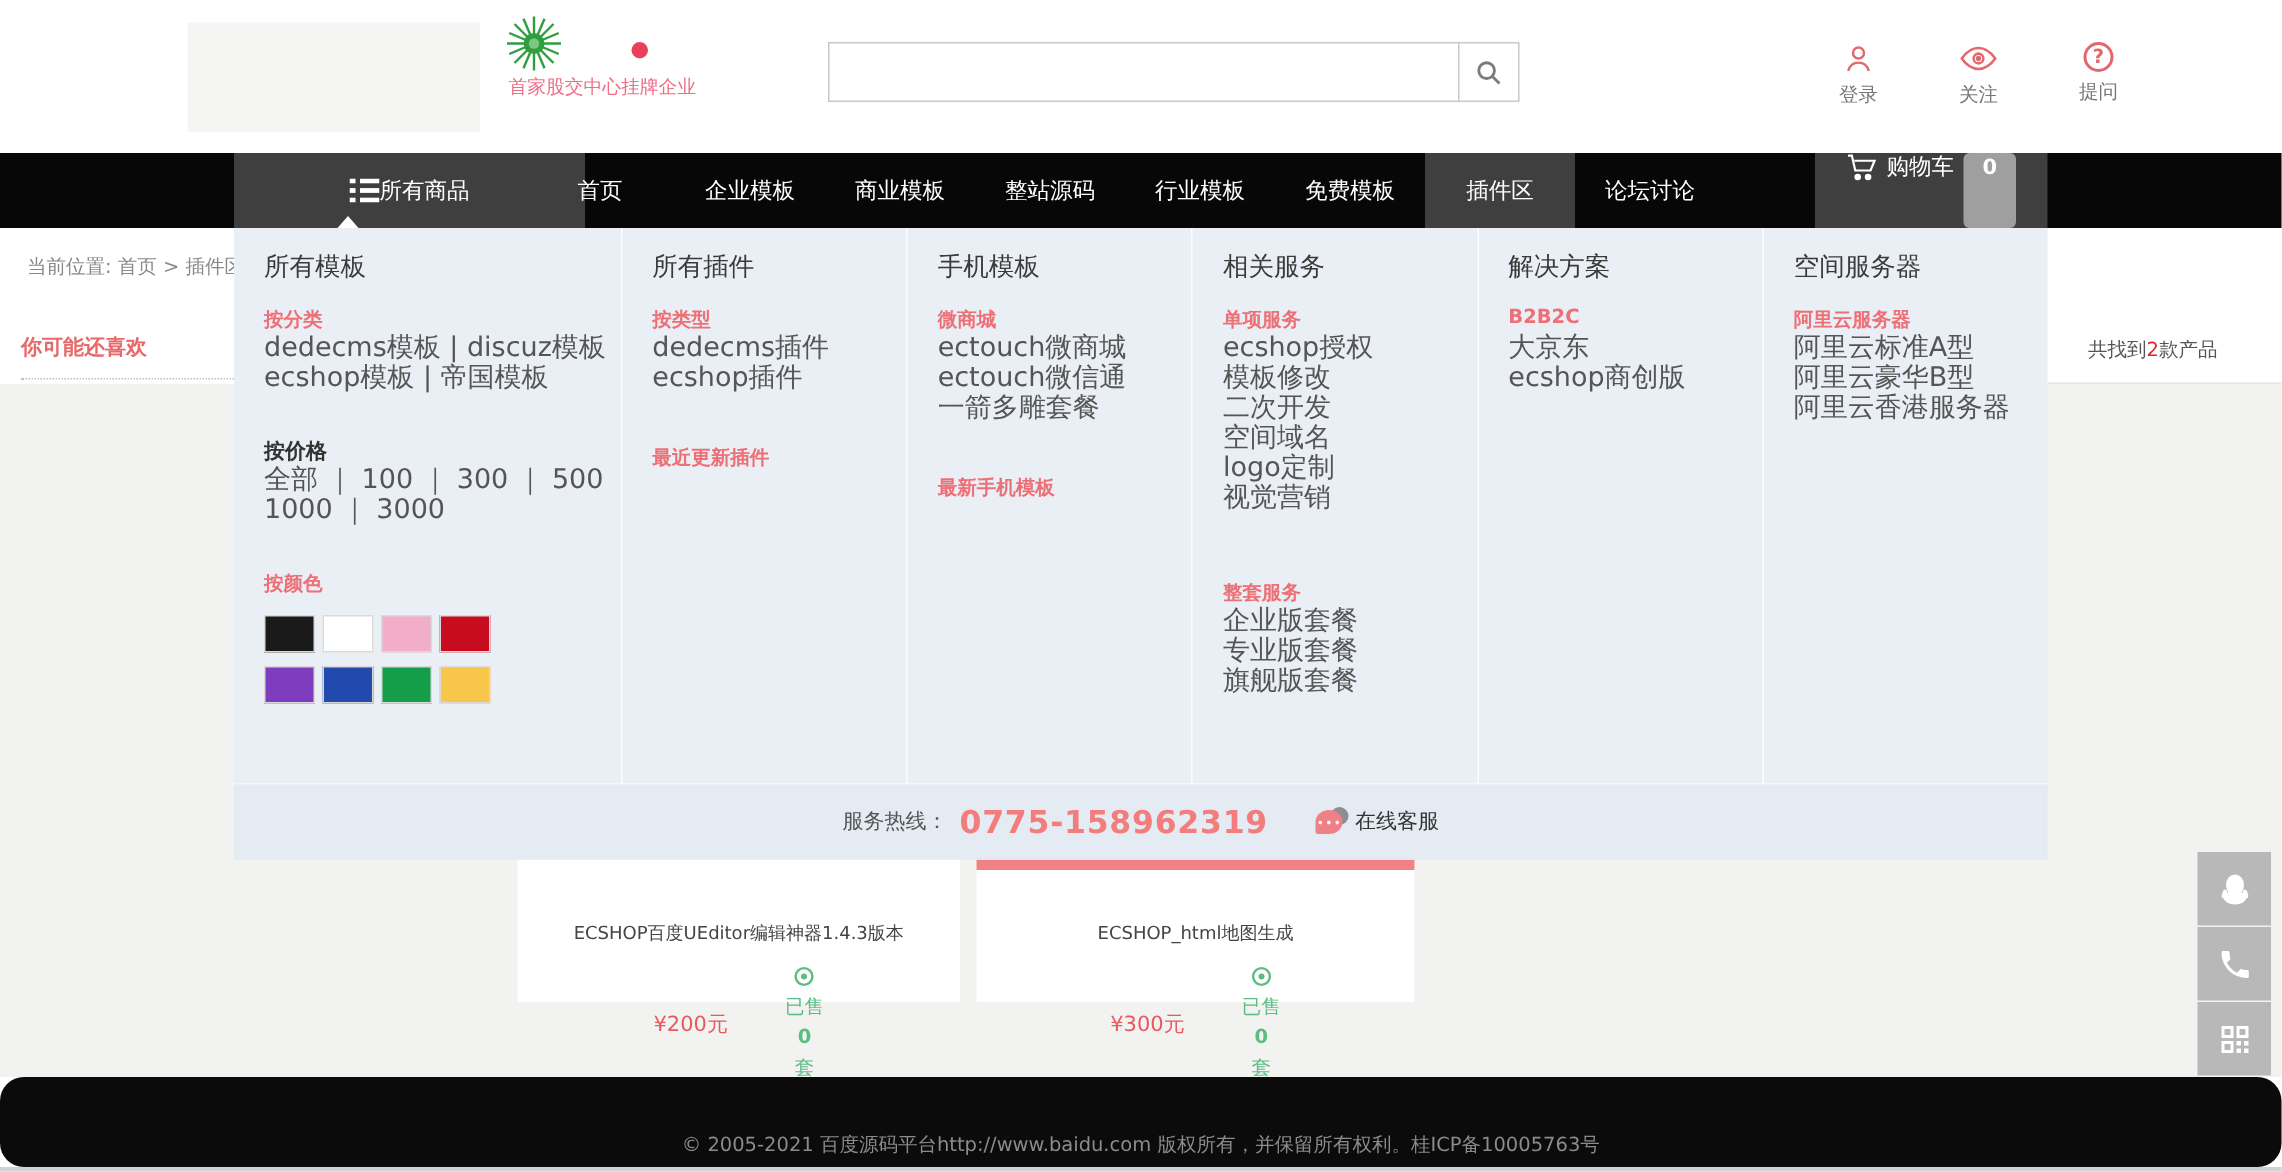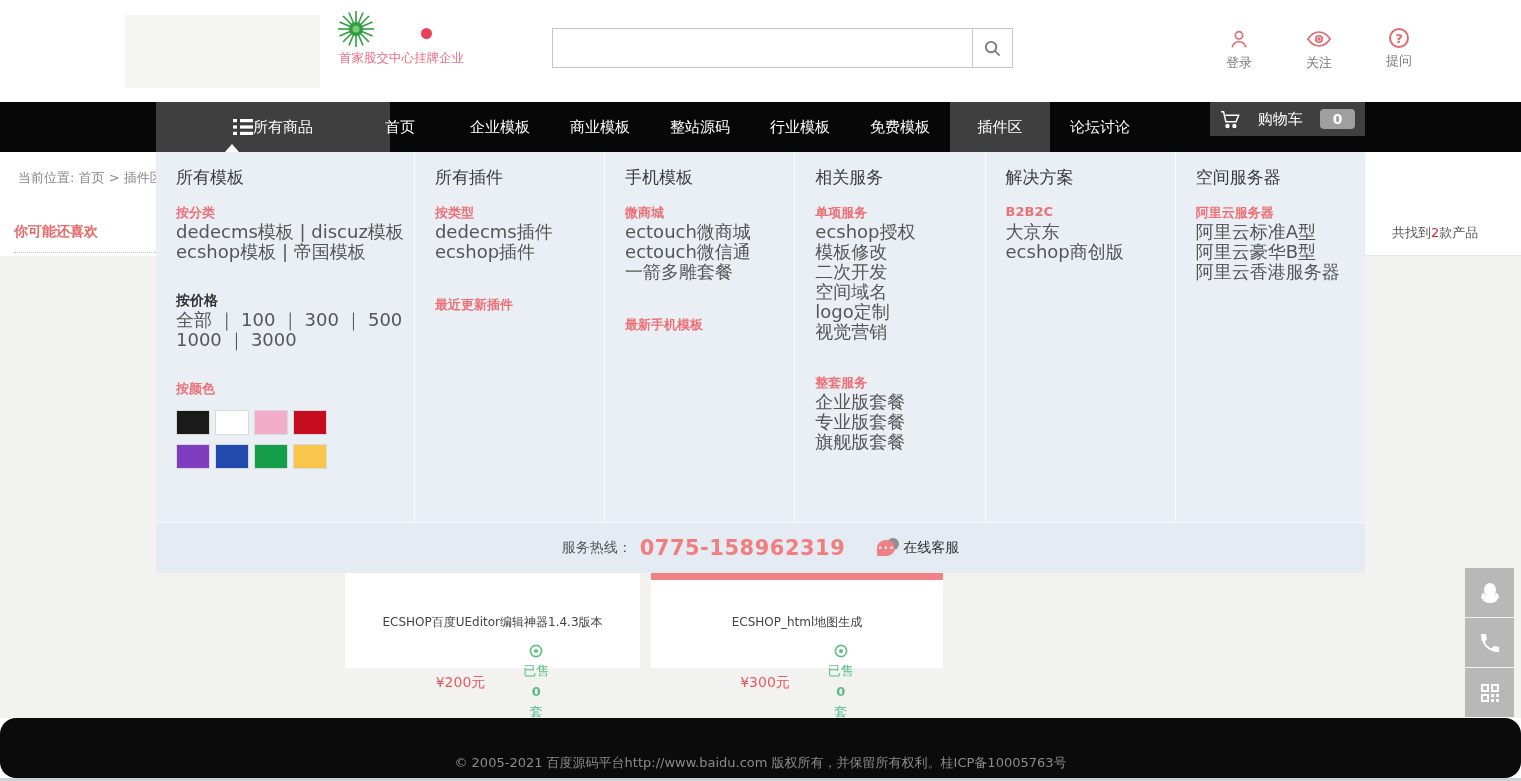--- a/index.html
+++ b/index.html
@@ -23,21 +23,21 @@
   .hdr-action .lab { font-size:13px; color:#777; }
   .qmark { width:20px; height:20px; border:2px solid #e2686e; border-radius:50%; color:#e2686e; font-size:13px; font-weight:bold; display:flex; align-items:center; justify-content:center; }
 
   
   .nav { position:absolute; left:0; top:102px; width:1521px; height:50px; background:#070707; }
   .all-products { position:absolute; left:156px; top:0; width:234px; height:50px; background:#3f3f3f; color:#fff; display:flex; align-items:center; justify-content:center; font-size:15px; cursor:pointer; }
   .nav-pointer { position:absolute; left:225px; top:-8px; width:0; height:0; border-left:7px solid transparent; border-right:7px solid transparent; border-bottom:8px solid #fff; }
   .nav-items { position:absolute; left:350px; top:0; height:50px; display:flex; }
   .nav-item { width:100px; height:50px; line-height:50px; text-align:center; color:#fff; font-size:15px; cursor:pointer; }
   .nav-item.active { background:#3f3f3f; }
-  .cart { position:absolute; left:1210px; top:0; width:155px; height:34px; background:#3f3f3f; display:flex; align-items:center; justify-content:center; gap:17px; cursor:pointer; }
+  .cart { position:absolute; left:1210px; top:0; width:155px; height:50px; background:#3f3f3f; display:flex; justify-content:center; gap:6px; cursor:pointer; }
   .cart .lab { color:#fff; font-size:15px; }
   .cart-badge { background:#9f9f9f; color:#fff; font-size:14px; font-weight:bold; border-radius:4px; padding:2px 13px; }
 
   
   .breadcrumb { position:absolute; left:18px; top:169px; font-size:13px; color:#888; white-space:nowrap; }
   .breadcrumb .bc-link { color:#888; cursor:pointer; }
   .maybe-like { position:absolute; left:14px; top:223px; font-size:14px; font-weight:bold; color:#e66a6a; }
   .maybe-divider { position:absolute; left:14px; top:252px; width:142px; border-bottom:1px dotted #bfbfbf; }
   .results-bar { position:absolute; left:1365px; top:152px; width:156px; height:104px; background:#fff; border-bottom:1px solid #e6e6e6; }
   .results-text { position:absolute; left:27px; top:72px; font-size:13px; color:#555; white-space:nowrap; }
@@ -283,21 +283,21 @@
 
     <div class="mcol">
       <div class="mcol-title">相关服务</div>
       <div class="grp-head">单项服务</div>
       <div class="mlink">ecshop授权</div>
       <div class="mlink">模板修改</div>
       <div class="mlink">二次开发</div>
       <div class="mlink">空间域名</div>
       <div class="mlink">logo定制</div>
       <div class="mlink">视觉营销</div>
-      <div class="grp-head" style="margin-top:32px;">整套服务</div>
+      <div class="grp-head" style="margin-top:44px;">整套服务</div>
       <div class="mlink">企业版套餐</div>
       <div class="mlink">专业版套餐</div>
       <div class="mlink">旗舰版套餐</div>
     </div>
 
     <div class="mcol">
       <div class="mcol-title">解决方案</div>
       <div class="grp-head">B2B2C</div>
       <div class="mlink">大京东</div>
       <div class="mlink">ecshop商创版</div>

